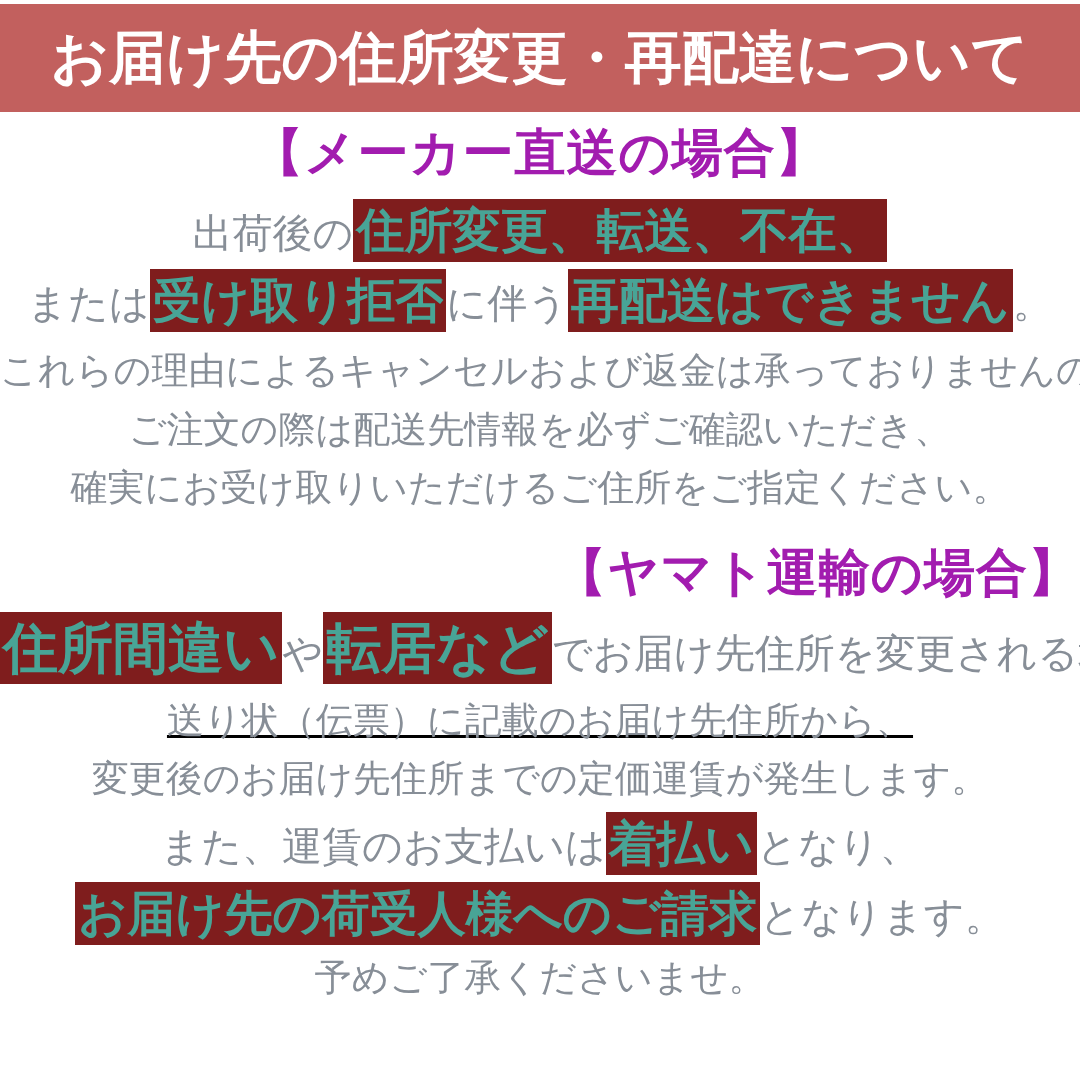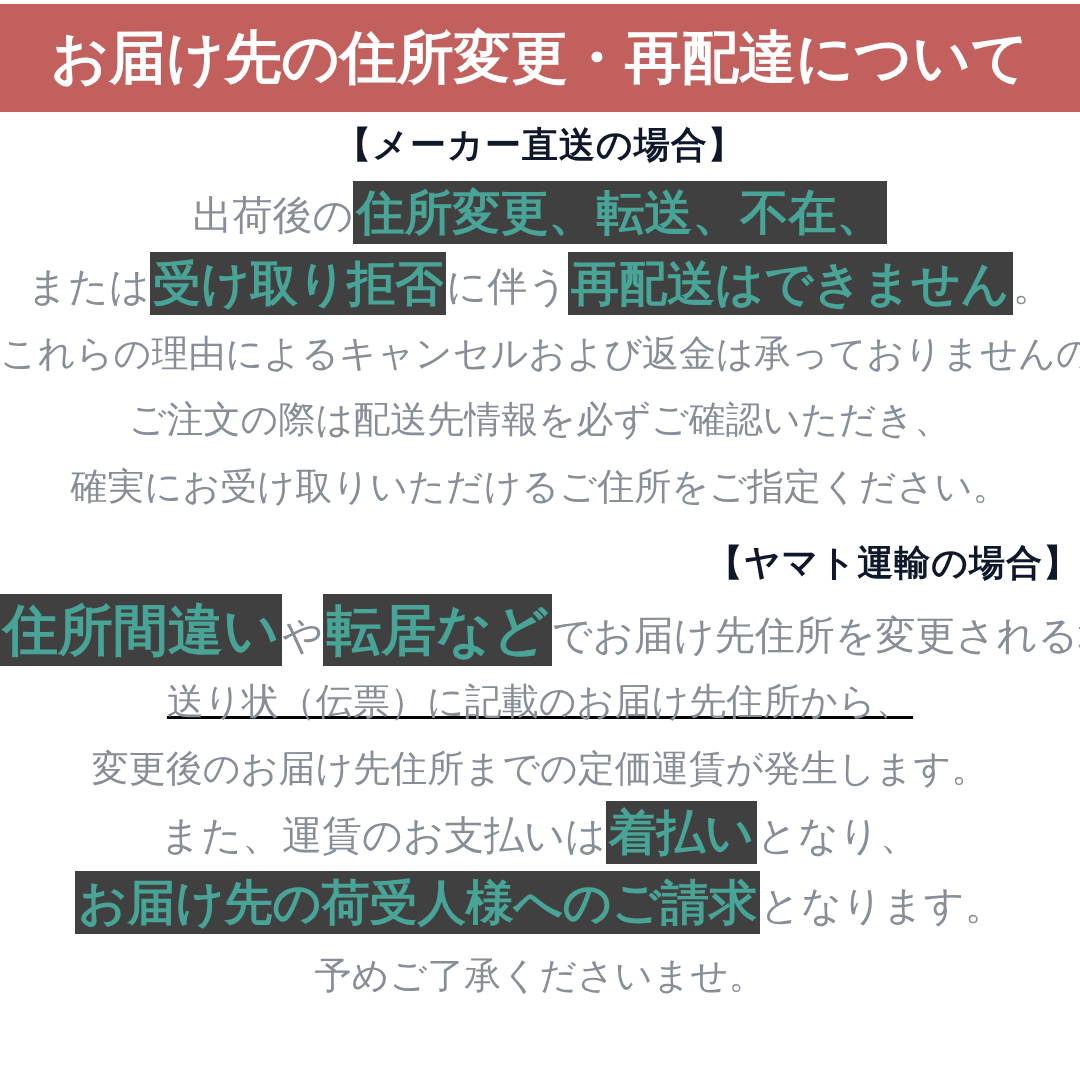--- a/index.html
+++ b/index.html
@@ -24,45 +24,45 @@
     font-size:57px;
     font-weight:bold;
     letter-spacing:0px;
     white-space:nowrap;
   }
 
   
   .heading{
     margin:12px 0 0 0;
     text-align:center;
-    color:#0f172a;
-    font-size:36px;
+    color:#a21caf;
+    font-size:51px;
     font-weight:bold;
     letter-spacing:1px;
     line-height:1.15;
     white-space:nowrap;
   }
   .sec-2 .heading{margin-top:34px;text-align:right;}
 
   
   .lines{display:block;}
   .line{
     text-align:center;
     white-space:nowrap;
     line-height:1.15;
   }
   .seg-gray{color:#878e97;font-weight:normal;}
   .seg-highlight{
     color:#48a496;
-    background:#404040;
+    background:#7f1d1d;
     font-weight:bold;
     padding:5px 3px;
   }
 
-  .md{font-size:37px;margin-top:24px;}
+  .md{font-size:37px;margin-top:16px;}
   .lg{margin-top:15px;}
   .lg .seg-gray{font-size:40px;text-align:center;}
   .lg .seg-highlight{font-size:48px;}
   .xl{margin-top:15px;}
   .xl .seg-gray{font-size:40px;}
   .xl .seg-highlight{font-size:55px;}
 
   .sec-1 .lines .lg:first-child{margin-top:20px;}
   .sec-1 .lines .md:nth-child(3){margin-top:22px;}
   .sec-2 .lines .md:nth-child(2){margin-top:19px;text-decoration:underline;}

